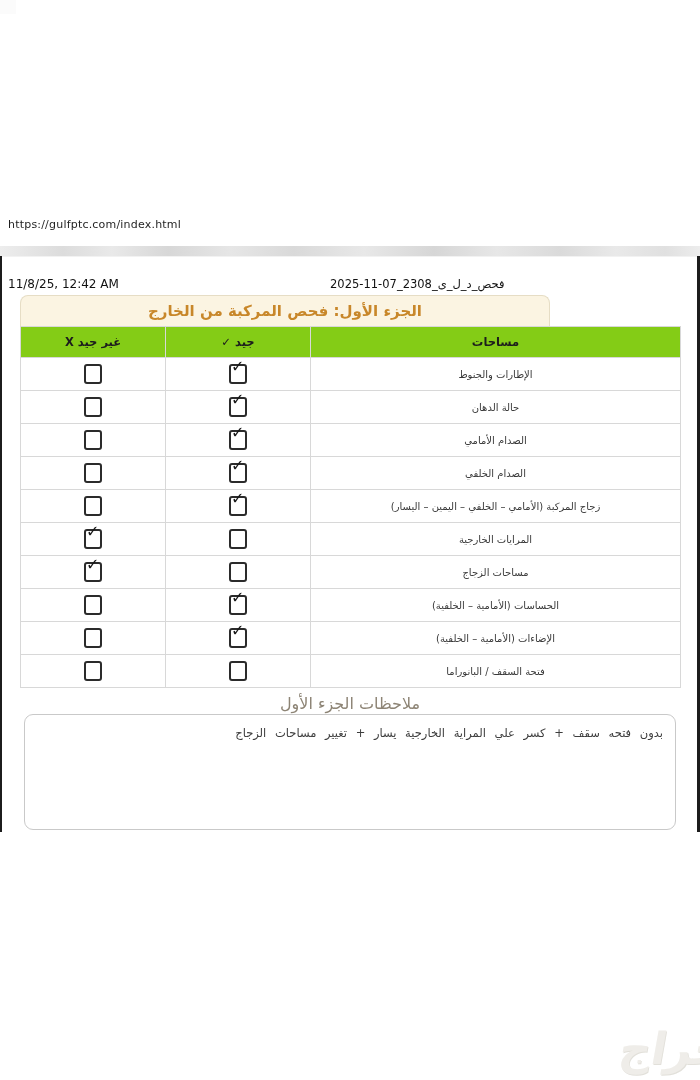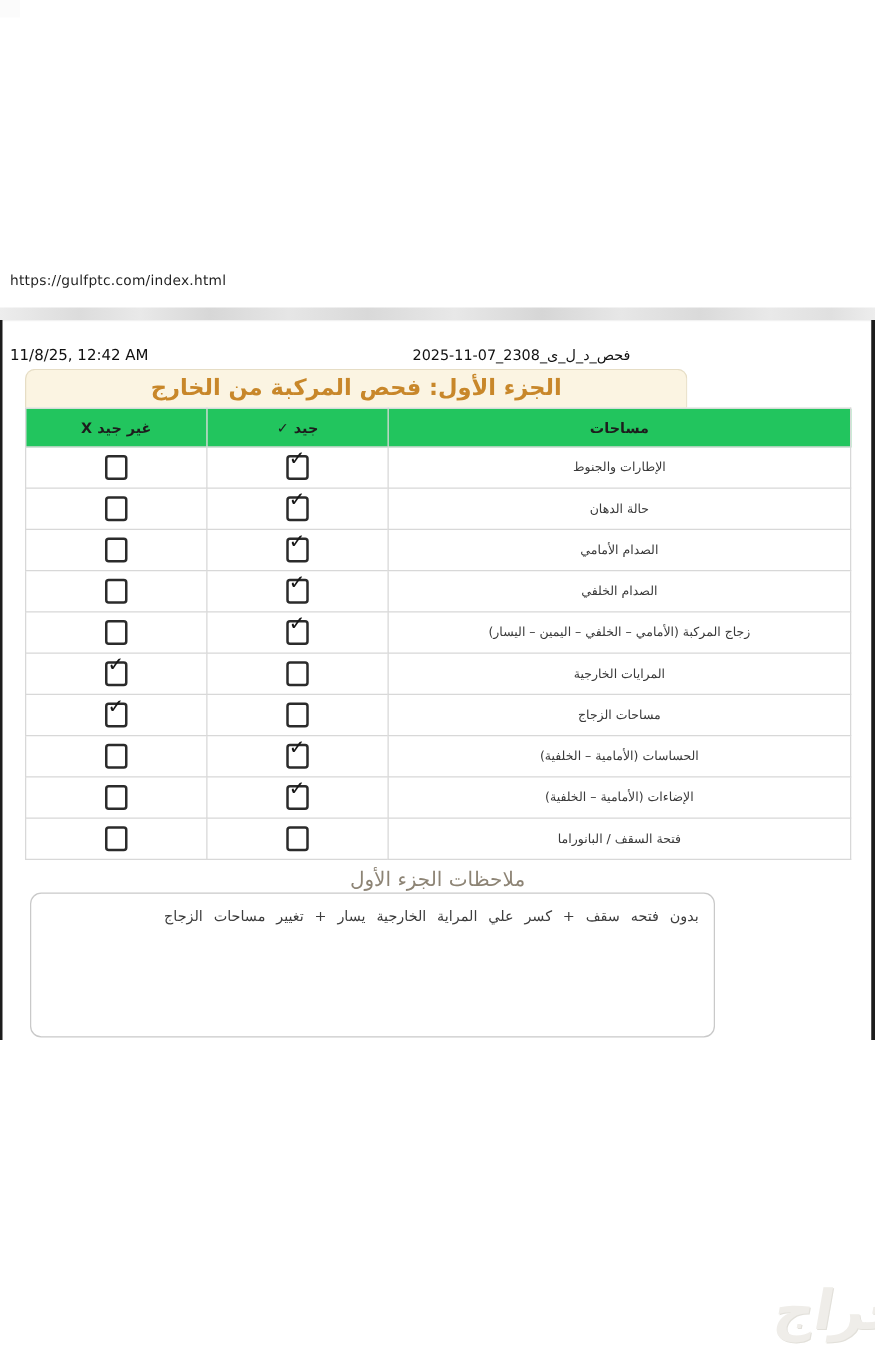--- a/index.html
+++ b/index.html
@@ -16,36 +16,36 @@
     border-bottom:1px solid #f2f2f2;}
 
   .edge-line-left{position:absolute;left:0;top:256px;width:2px;height:576px;background:#1c1c1c;}
   .edge-line-right{position:absolute;left:697px;top:256px;width:3px;height:576px;background:#1c1c1c;}
 
   .doc-date{position:absolute;left:8px;top:277px;font-size:12px;color:#111;text-align:right;}
   .doc-filename{position:absolute;left:330px;top:277px;width:185px;text-align:left;font-size:11.5px;color:#111;direction:rtl;}
 
   .section-title-bar{position:absolute;left:20px;top:295px;width:530px;height:31px;box-sizing:border-box;
     background:#fbf4e2;border:1px solid #e6ddc5;border-bottom:none;border-radius:8px 8px 0 0;
-    text-align:center;line-height:30px;font-size:18px;font-weight:bold;color:#c8872a;direction:rtl;}
+    text-align:center;line-height:30px;font-size:15px;font-weight:bold;color:#c8872a;direction:rtl;}
 
   table.inspection{position:absolute;left:20px;top:326px;width:660px;border-collapse:collapse;
     direction:rtl;table-layout:fixed;font-size:11.5px;color:#2e2e2e;}
   table.inspection th, table.inspection td{border:1px solid #d8d8d8;text-align:center;padding:0;}
-  table.inspection thead th{background:#22c55e;height:30px;font-weight:bold;font-size:11.5px;color:#1d1d1d;}
+  table.inspection thead th{background:#84cc16;height:30px;font-weight:bold;font-size:11.5px;color:#1d1d1d;}
   table.inspection tbody td{height:32px;background:#ffffff;}
   td.c-item{font-size:10px;color:#3a3a3a;}
 
   .cb{display:inline-block;position:relative;width:14px;height:16px;border:2px solid #2b2b2b;
      border-radius:3px;background:#fff;vertical-align:middle;}
   .cb .tick{position:absolute;left:0px;top:-7px;font-size:16px;font-weight:bold;color:#161616;line-height:1;}
 
   .notes-label{position:absolute;left:0;top:694px;width:700px;text-align:center;
     font-size:16px;color:#8d8475;direction:rtl;}
-  .notes-box{position:absolute;left:24px;top:714px;width:548px;height:116px;box-sizing:border-box;
+  .notes-box{position:absolute;left:24px;top:714px;width:652px;height:116px;box-sizing:border-box;
     border:1.4px solid #c9c9c9;border-radius:9px;background:#fff;direction:rtl;
     padding:9px 12px 0 12px;}
   .notes-text{font-size:11.5px;color:#3d3d3d;letter-spacing:1.5px;word-spacing:5px;line-height:1.6;text-align:right;}
 
   .watermark{position:absolute;right:10px;bottom:6px;font-size:44px;font-weight:bold;
     color:#efede9;text-shadow:1px 1px 0 #e2e0da;transform:skewX(-10deg);direction:rtl;letter-spacing:2px;}
 </style>
 </head>
 <body>
 

